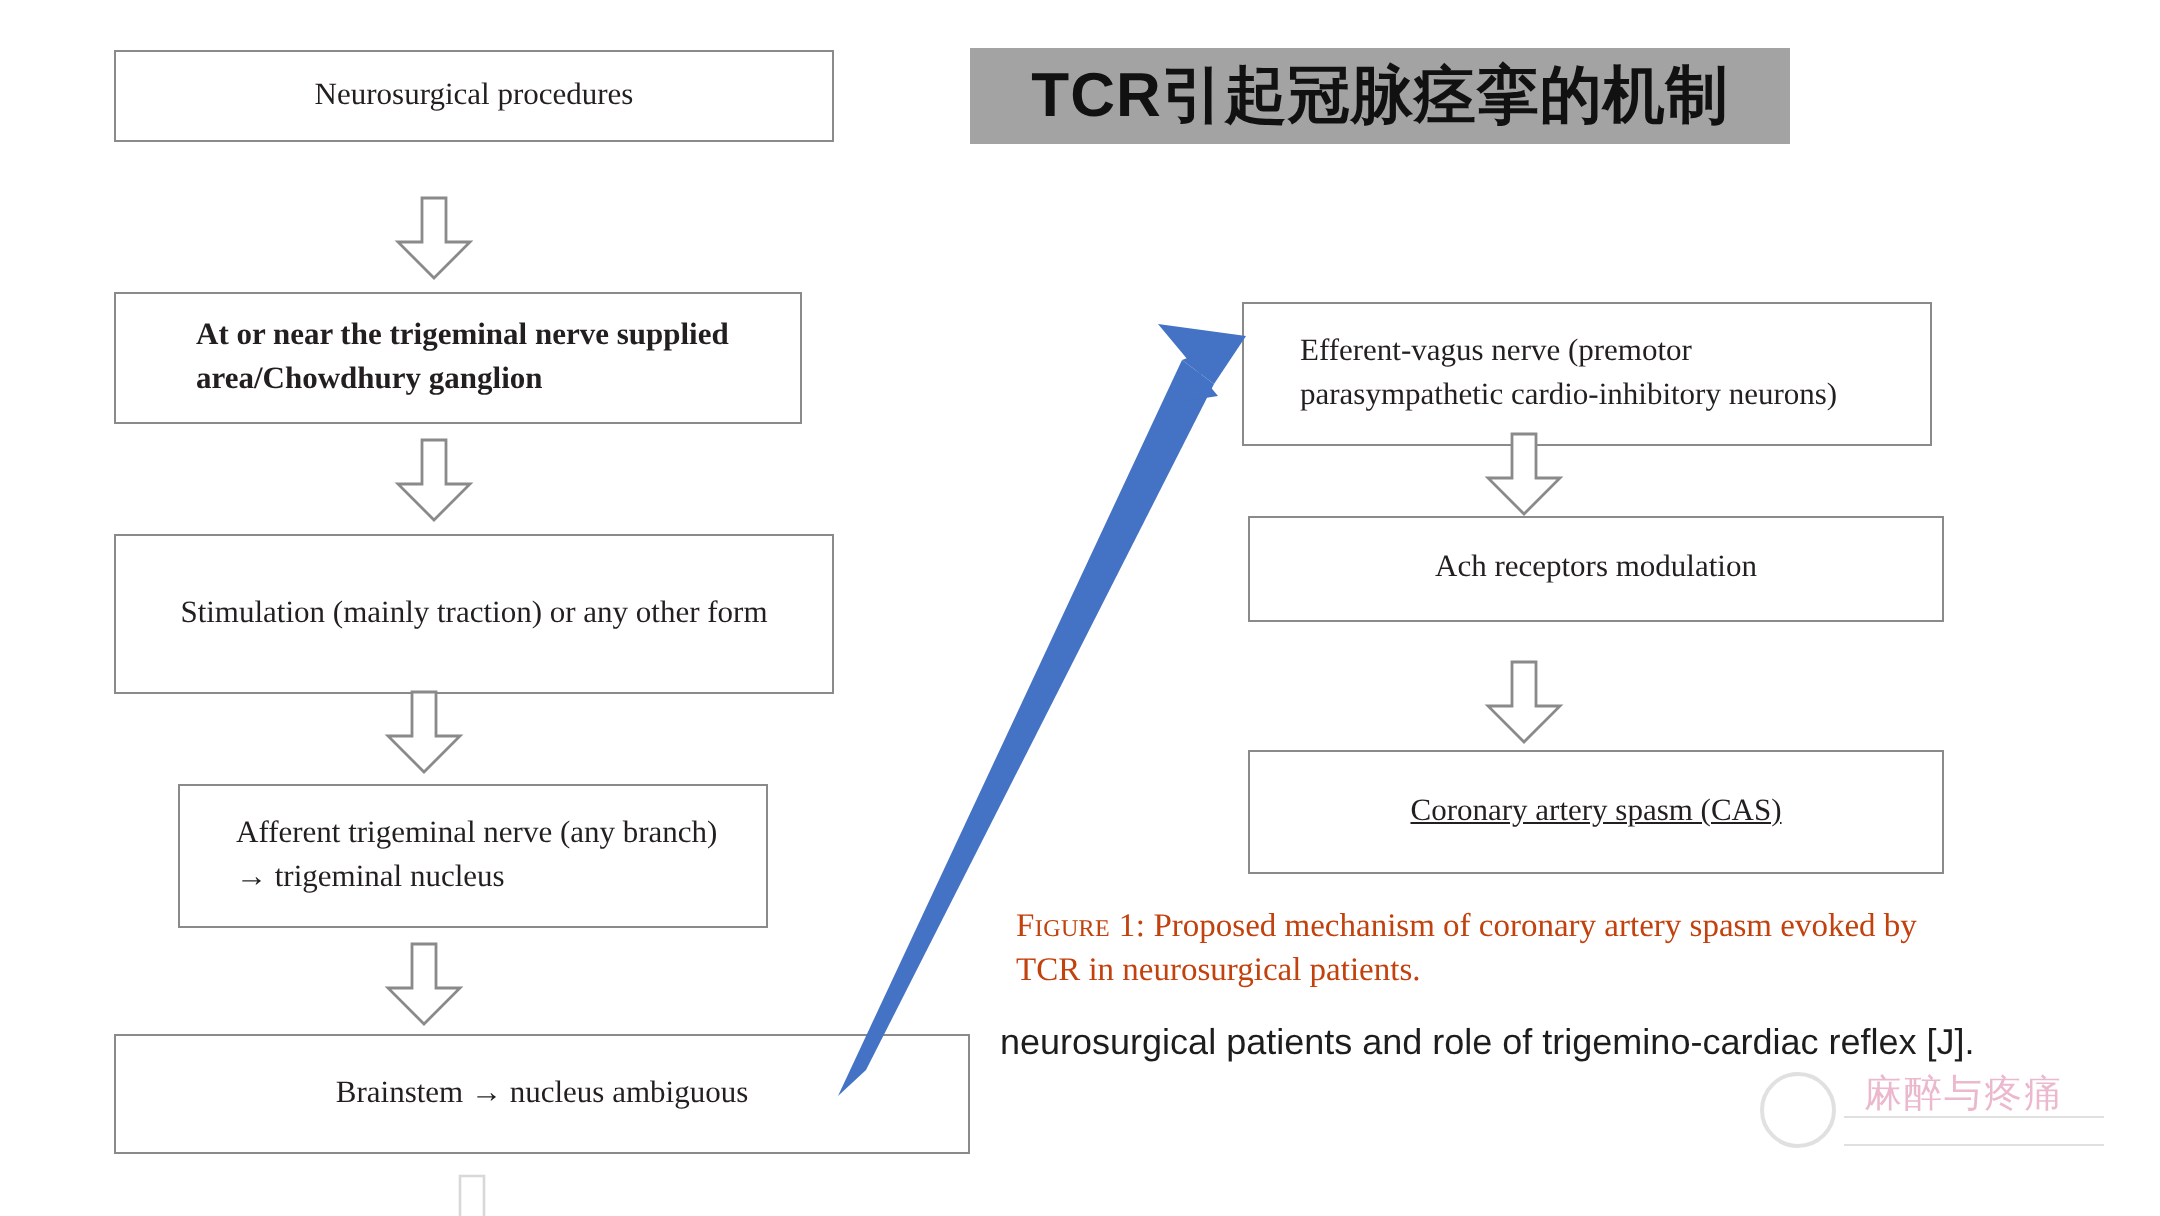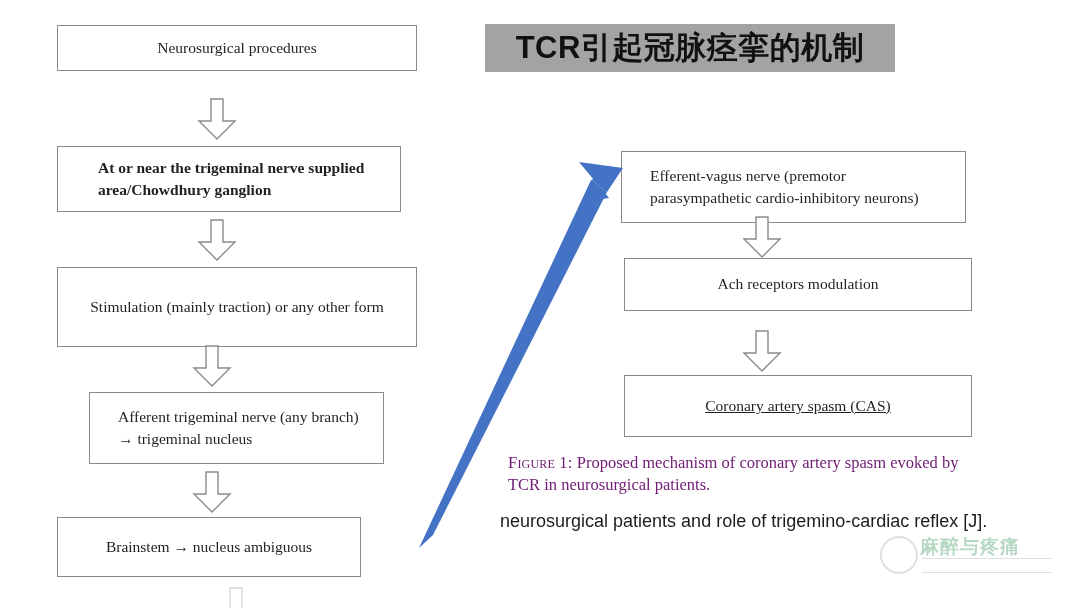--- a/index.html
+++ b/index.html
@@ -76,21 +76,21 @@
   #blue-arrow svg { display: block; width: 100%; height: 100%; }
 
   
   #figure-caption {
     position: absolute;
     left: 508px;
     top: 452px;
     width: 545px;
     font-size: 16.5px;
     line-height: 1.32;
-    color: #701a75;
+    color: #c2410c;
   }
   #figure-caption .fig-label {
     font-variant: small-caps;
     letter-spacing: 0.2px;
   }
 
   
   #citation {
     position: absolute;
     left: 500px;
@@ -117,28 +117,27 @@
     position: absolute;
     left: 0px;
     top: 8px;
     width: 34px;
     height: 34px;
     border: 2px solid #9b9b9b;
     border-radius: 50%;
   }
   #watermark .wm-text {
     position: absolute;
-    left: 40px;
+    left: 52px;
     top: 6px;
     font-family: "Liberation Sans", sans-serif;
     font-size: 19px;
     letter-spacing: 1px;
-    color: #15803d;
+    color: #be185d;
     white-space: nowrap;
-    font-weight: bold;
   }
   #watermark .wm-rule {
     position: absolute;
     left: 42px;
     width: 130px;
     height: 1px;
     background: #9b9b9b;
   }
 
   
@@ -198,21 +197,21 @@
     <div>→  trigeminal nucleus</div>
   </div>
 </div>
 
 <div class="down-arrow" style="left:190px; top:470px;">
   <svg viewBox="0 0 44 44" xmlns="http://www.w3.org/2000/svg">
     <polygon points="16,2 28,2 28,24 40,24 22,42 4,24 16,24" fill="#ffffff" stroke="#8a8a8a" stroke-width="1.4"></polygon>
   </svg>
 </div>
 
-<div class="fc-box center" style="left:57px; top:517px; width:304px; height:60px;">
+<div class="fc-box center" style="left:57px; top:517px; width:428px; height:60px;">
   <div class="box-text">Brainstem →  nucleus ambiguous</div>
 </div>
 
 <div id="clipped-arrow">
   <svg viewBox="0 0 44 30" xmlns="http://www.w3.org/2000/svg">
     <polygon points="16,2 28,2 28,28 16,28" fill="#ffffff" stroke="#b9b9b9" stroke-width="1.3"></polygon>
   </svg>
 </div>
 
 <div class="fc-box left-sm" style="left:621px; top:151px; width:345px; height:72px;">

